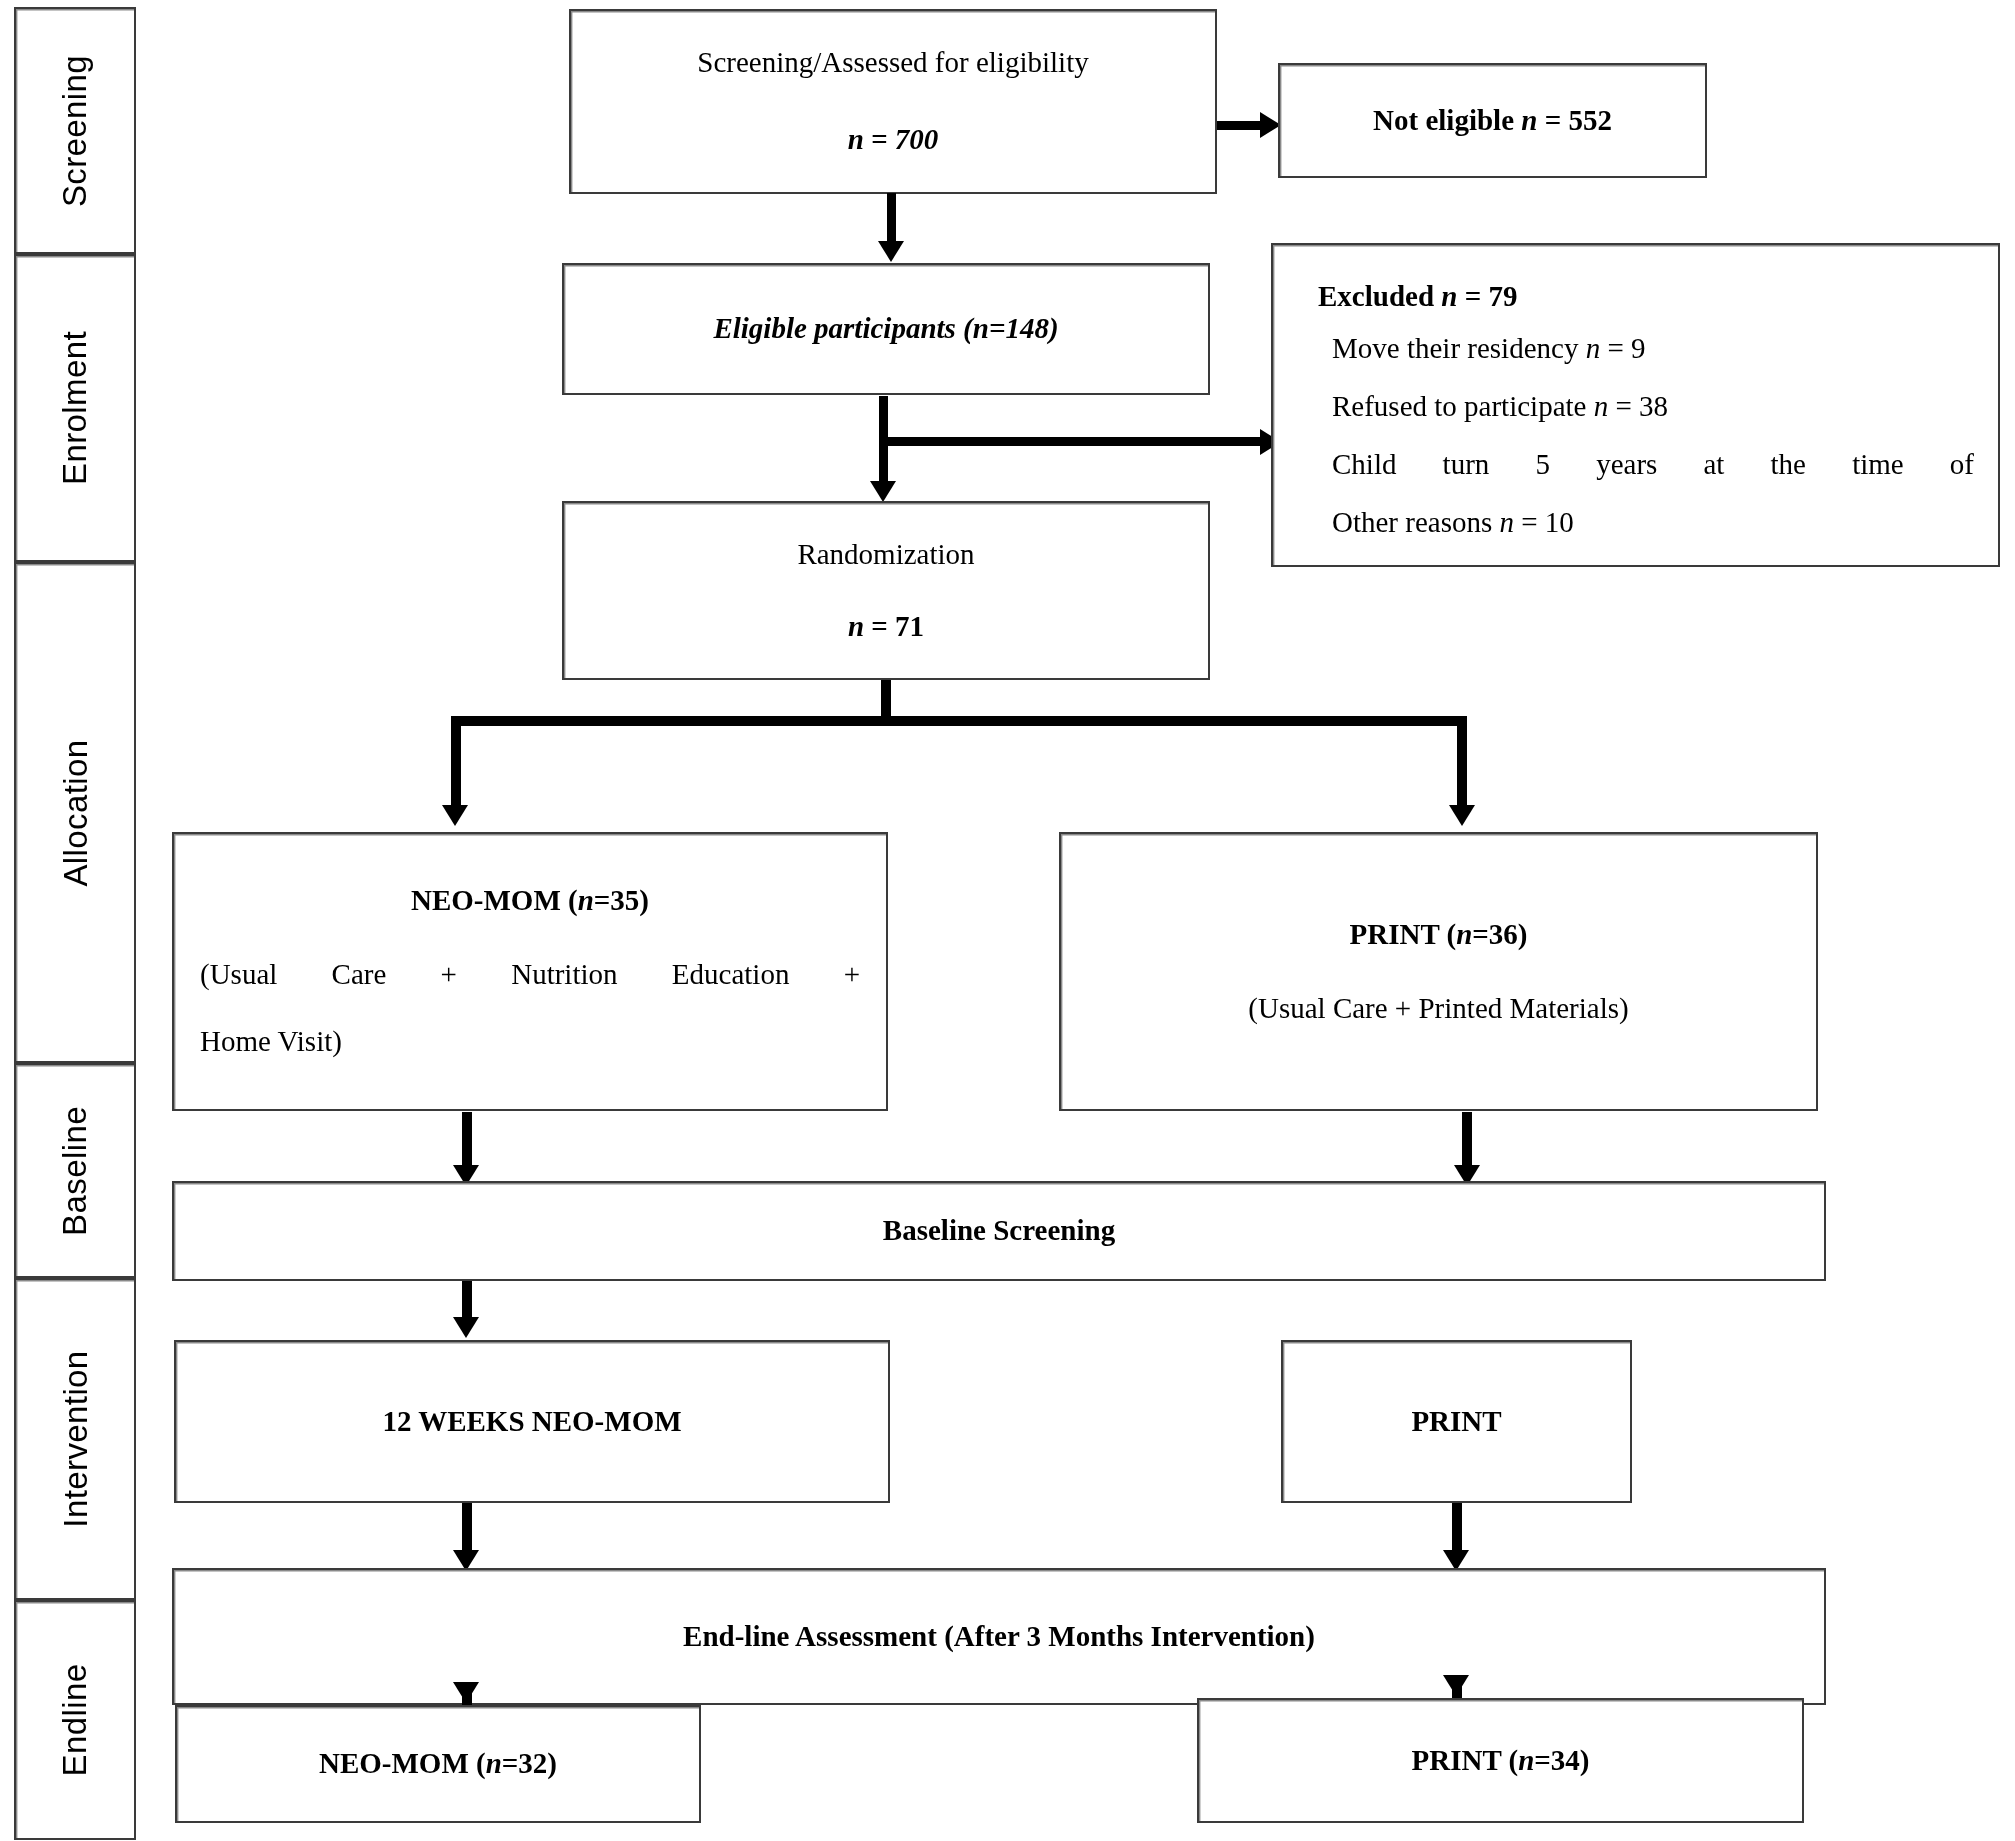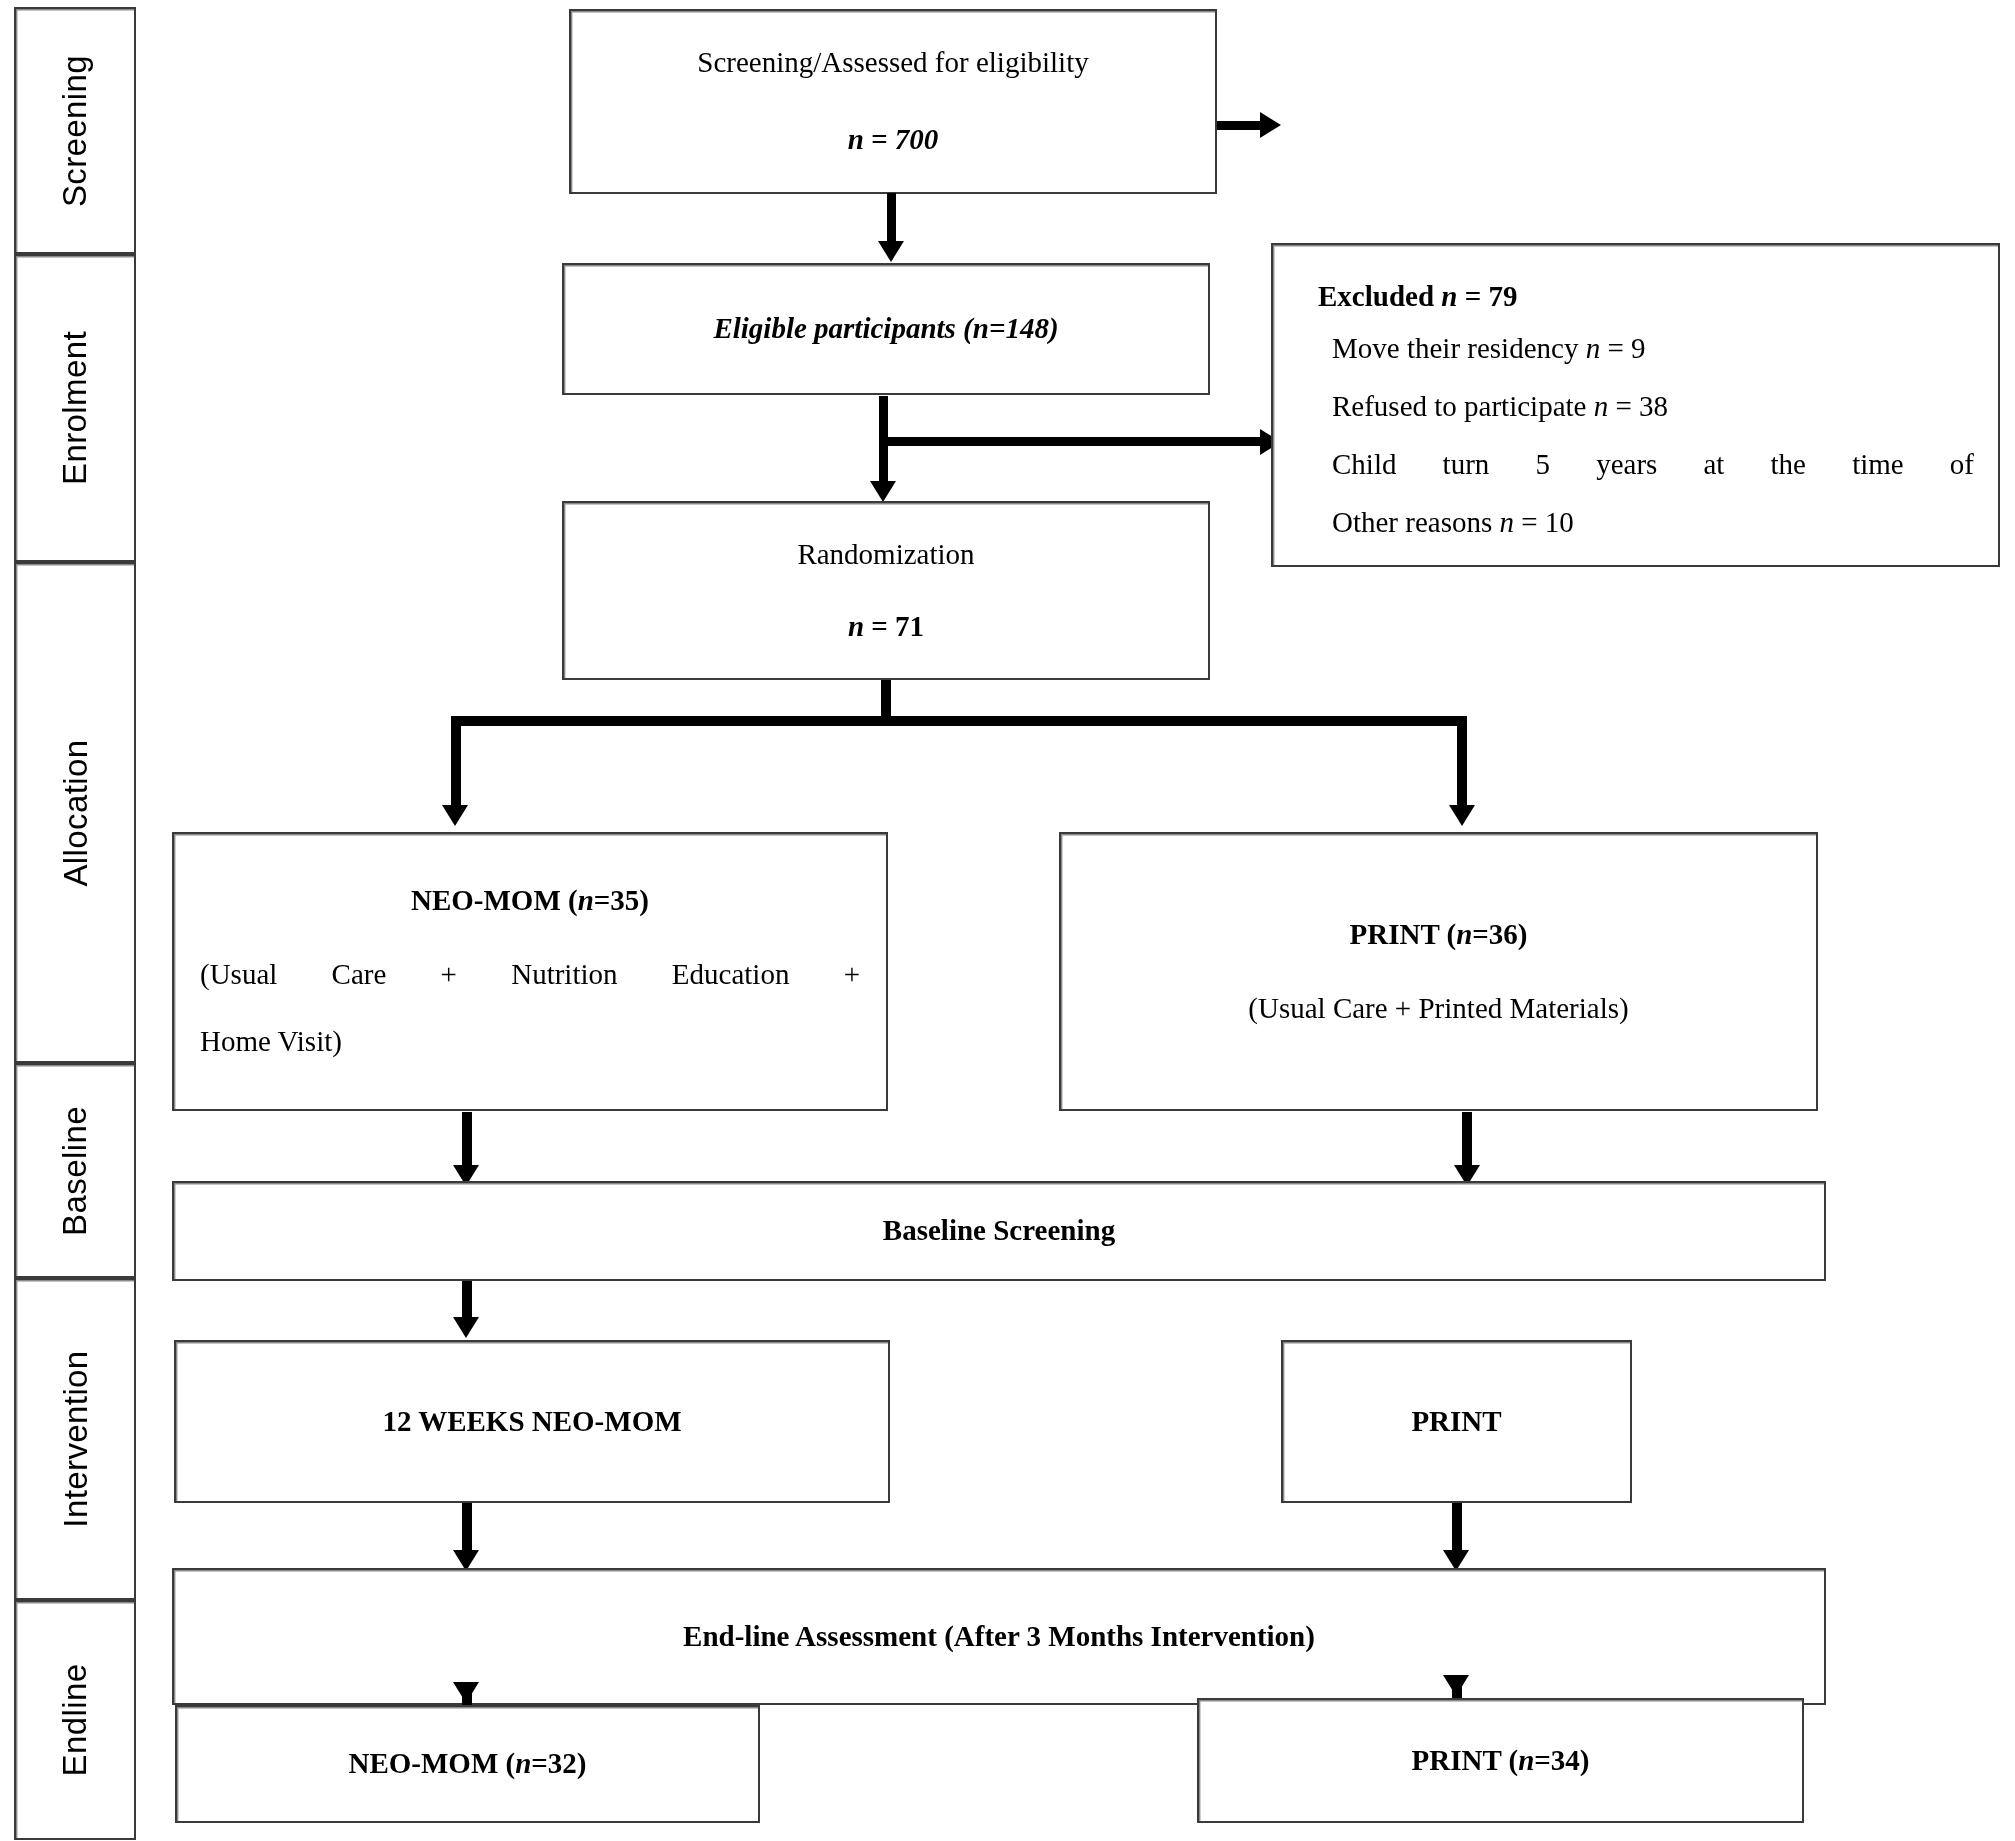--- a/index.html
+++ b/index.html
@@ -137,20 +137,23 @@
   </div>
 
   <div class="box" style="left:569px; top:8.6px; width:648px; height:185px;">
     <span class="ln t-reg">Screening/Assessed for eligibility</span>
     <span class="ln t-boldit" style="margin-top:34px;"><i>n</i> = 700</span>
   </div>
 
   <div class="hline" style="left:1217px; top:121px; width:44px; height:9.3px;"></div>
   <div class="arrow-right" style="left:1260px; top:112px;"></div>
 
+  <div class="box" style="left:1278px; top:63px; width:429px; height:115px;">
+    <span class="ln t-bold">Not eligible <i>n</i> = 552</span>
+  </div>
 
   <div class="vline" style="left:887px; top:193px; width:8.6px; height:50px;"></div>
   <div class="arrow-down" style="left:878px; top:241px;"></div>
 
   <div class="box" style="left:562px; top:263px; width:648px; height:132px;">
     <span class="ln t-boldit">Eligible participants (<i>n</i>=148)</span>
   </div>
 
   <div class="vline" style="left:879px; top:396px; width:8.6px; height:89px;"></div>
   <div class="arrow-down" style="left:870px; top:481px;"></div>
@@ -215,21 +218,21 @@
 
   <div class="box" style="left:172px; top:1568px; width:1654px; height:137px;">
     <span class="ln t-bold">End-line Assessment (After 3 Months Intervention)</span>
   </div>
 
   <div class="vline" style="left:462px; top:1686px; width:10px; height:36px;"></div>
   <div class="arrow-down" style="left:453px; top:1682px;"></div>
   <div class="vline" style="left:1452px; top:1686px; width:10px; height:30px;"></div>
   <div class="arrow-down" style="left:1443px; top:1675px;"></div>
 
-  <div class="box" style="left:175px; top:1705px; width:585px; height:118px;">
+  <div class="box" style="left:175px; top:1705px; width:526px; height:118px;">
     <span class="ln t-bold">NEO-MOM (<i>n</i>=32)</span>
   </div>
 
   <div class="box" style="left:1197px; top:1698px; width:607px; height:125px;">
     <span class="ln t-bold">PRINT (<i>n</i>=34)</span>
   </div>
 
 </div>
 
 

